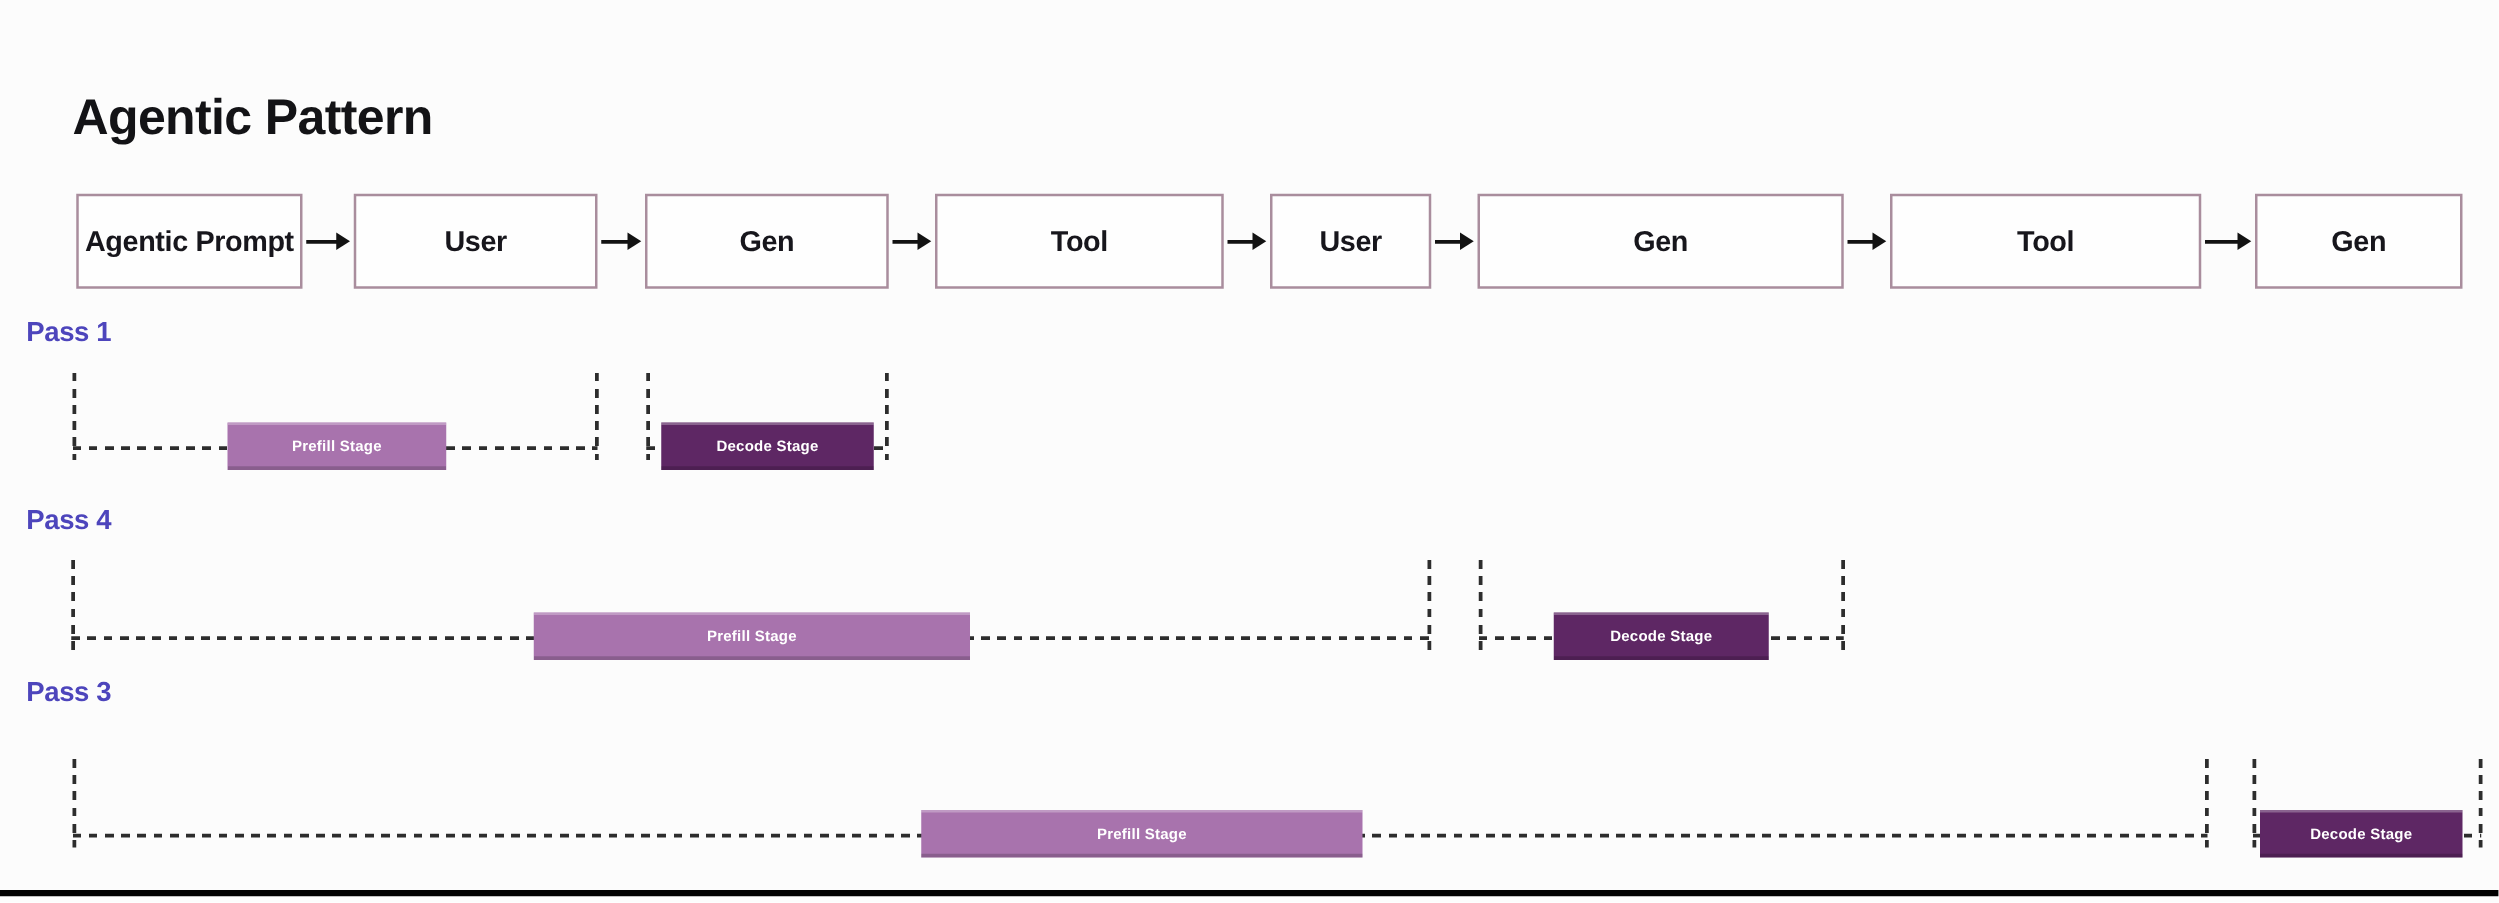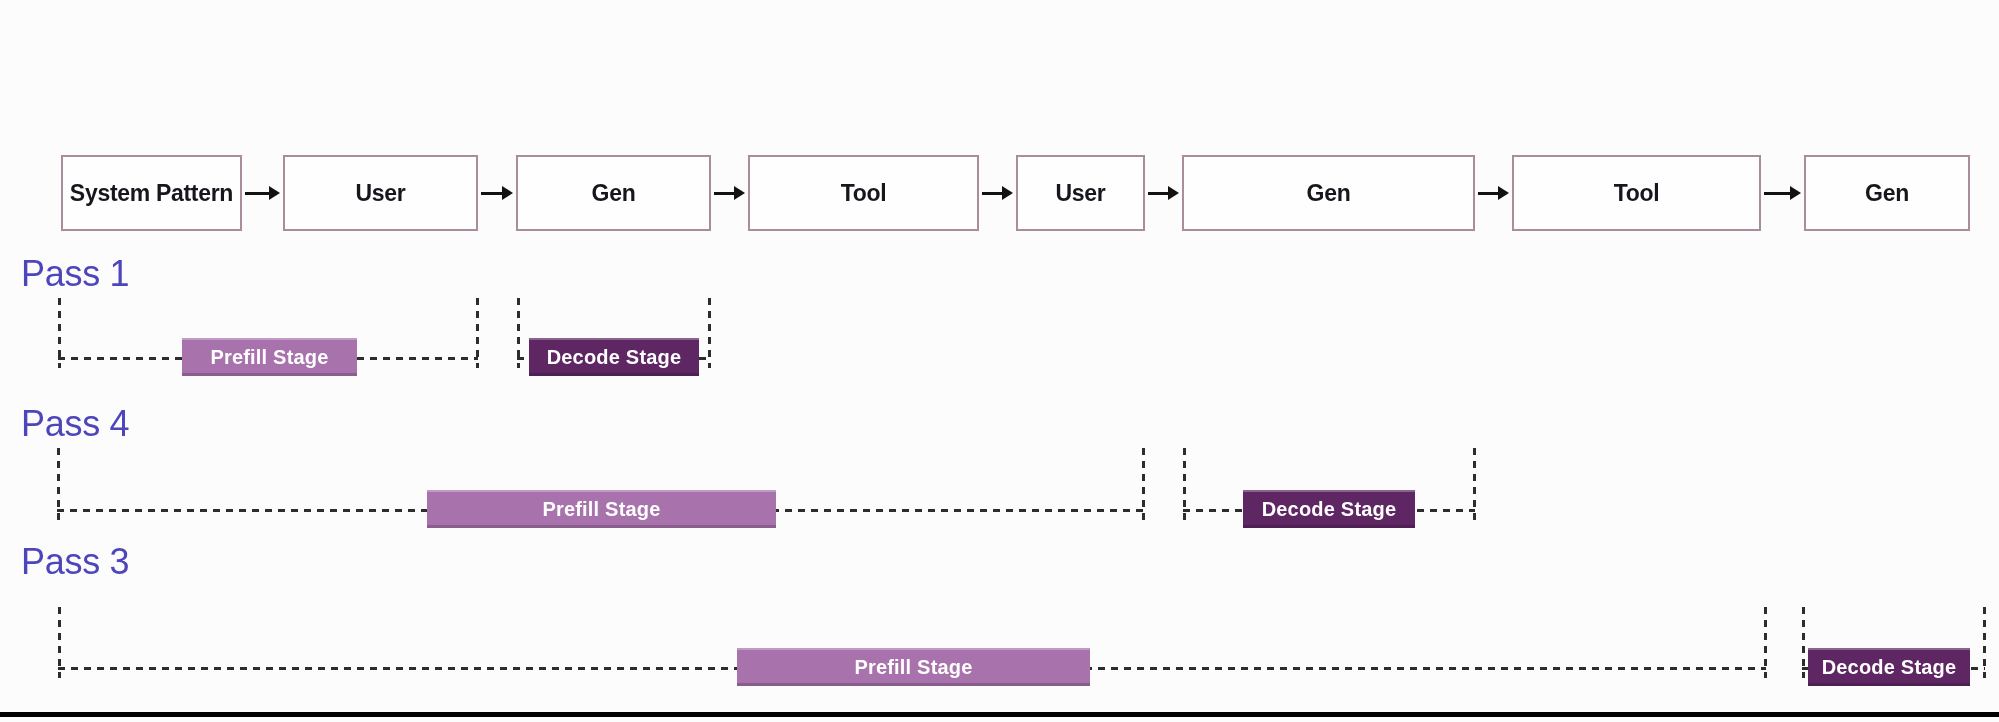--- a/index.html
+++ b/index.html
@@ -40,51 +40,52 @@
     background:var(--arrow);
   }
   .arrow .head{
     position:absolute;right:0;top:0;width:0;height:0;
     border-top:7px solid transparent;
     border-bottom:7px solid transparent;
     border-left:11px solid var(--arrow);
   }
   .pass-label{
     position:absolute;left:21px;
-    font-size:36px;font-weight:400;color:var(--pass);
+    font-size:22px;font-weight:700;color:var(--pass);
     letter-spacing:-0.3px;
   }
   .dash-h{
     position:absolute;height:3px;
     background-image:repeating-linear-gradient(to right,var(--dash) 0 7px,transparent 7px 13px);
   }
   .dash-v{
     position:absolute;width:3px;
     background-image:repeating-linear-gradient(to bottom,var(--dash) 0 7px,transparent 7px 13px);
   }
   .stage-bar{
     position:absolute;height:38px;
     display:flex;align-items:center;justify-content:center;
-    font-size:20px;font-weight:700;color:#ffffff;
+    font-size:12px;font-weight:700;color:#ffffff;
     letter-spacing:0.2px;white-space:nowrap;
     box-shadow:inset 0 2px 0 rgba(255,255,255,.28), inset 0 -3px 0 rgba(0,0,0,.18);
   }
   .stage-bar.prefill{background:var(--prefill);}
   .stage-bar.decode{background:var(--decode);}
   .bottom-rule{
     position:absolute;left:0;top:712px;width:1999px;height:5px;
     background:#000000;
   }
 </style>
 </head>
 <body>
 
 <div id="canvas">
+  <div class="title">Agentic Pattern</div>
   <div id="flow-layer">
-      <div class="flow-box" style="left: 61px; top: 155px; width: 181px; height: 76px;">System Pattern</div>
+      <div class="flow-box" style="left: 61px; top: 155px; width: 181px; height: 76px;">Agentic Prompt</div>
       <div class="arrow" style="left: 245px; top: 186px; width: 35px;">
         <div class="shaft"></div>
         <div class="head"></div>
       </div>
       <div class="flow-box" style="left: 283px; top: 155px; width: 195px; height: 76px;">User</div>
       <div class="arrow" style="left: 481px; top: 186px; width: 32px;">
         <div class="shaft"></div>
         <div class="head"></div>
       </div>
       <div class="flow-box" style="left: 516px; top: 155px; width: 195px; height: 76px;">Gen</div>

